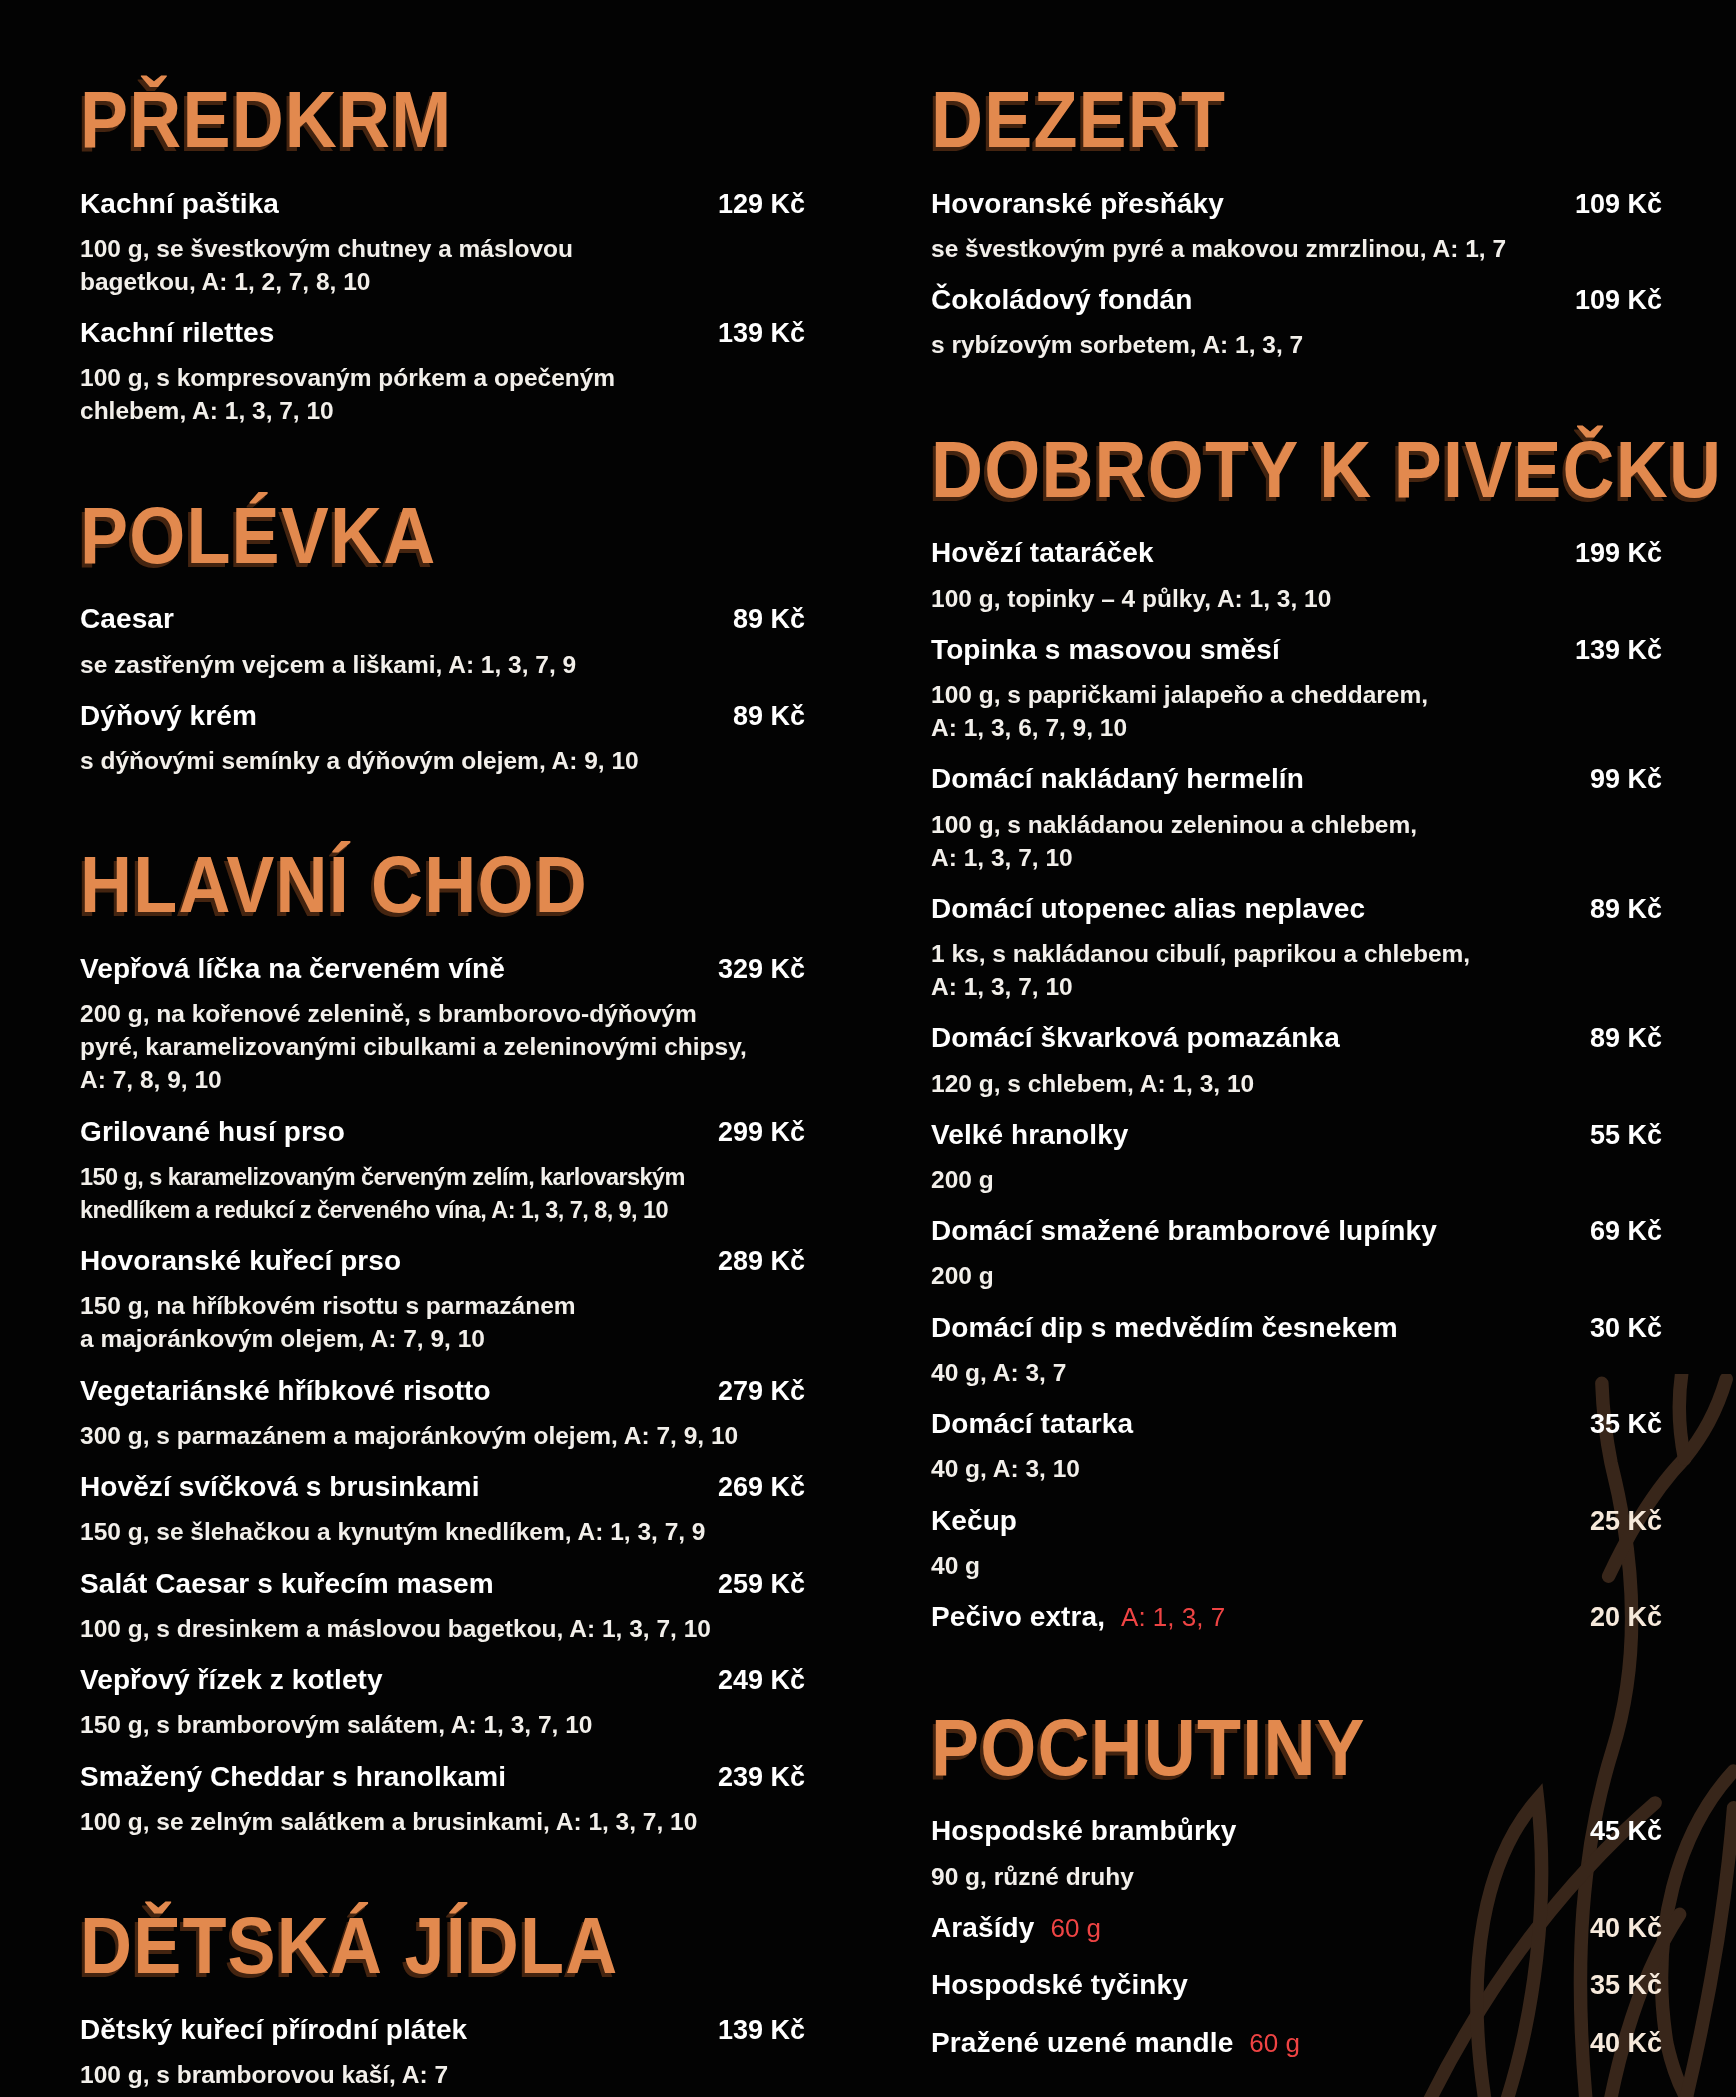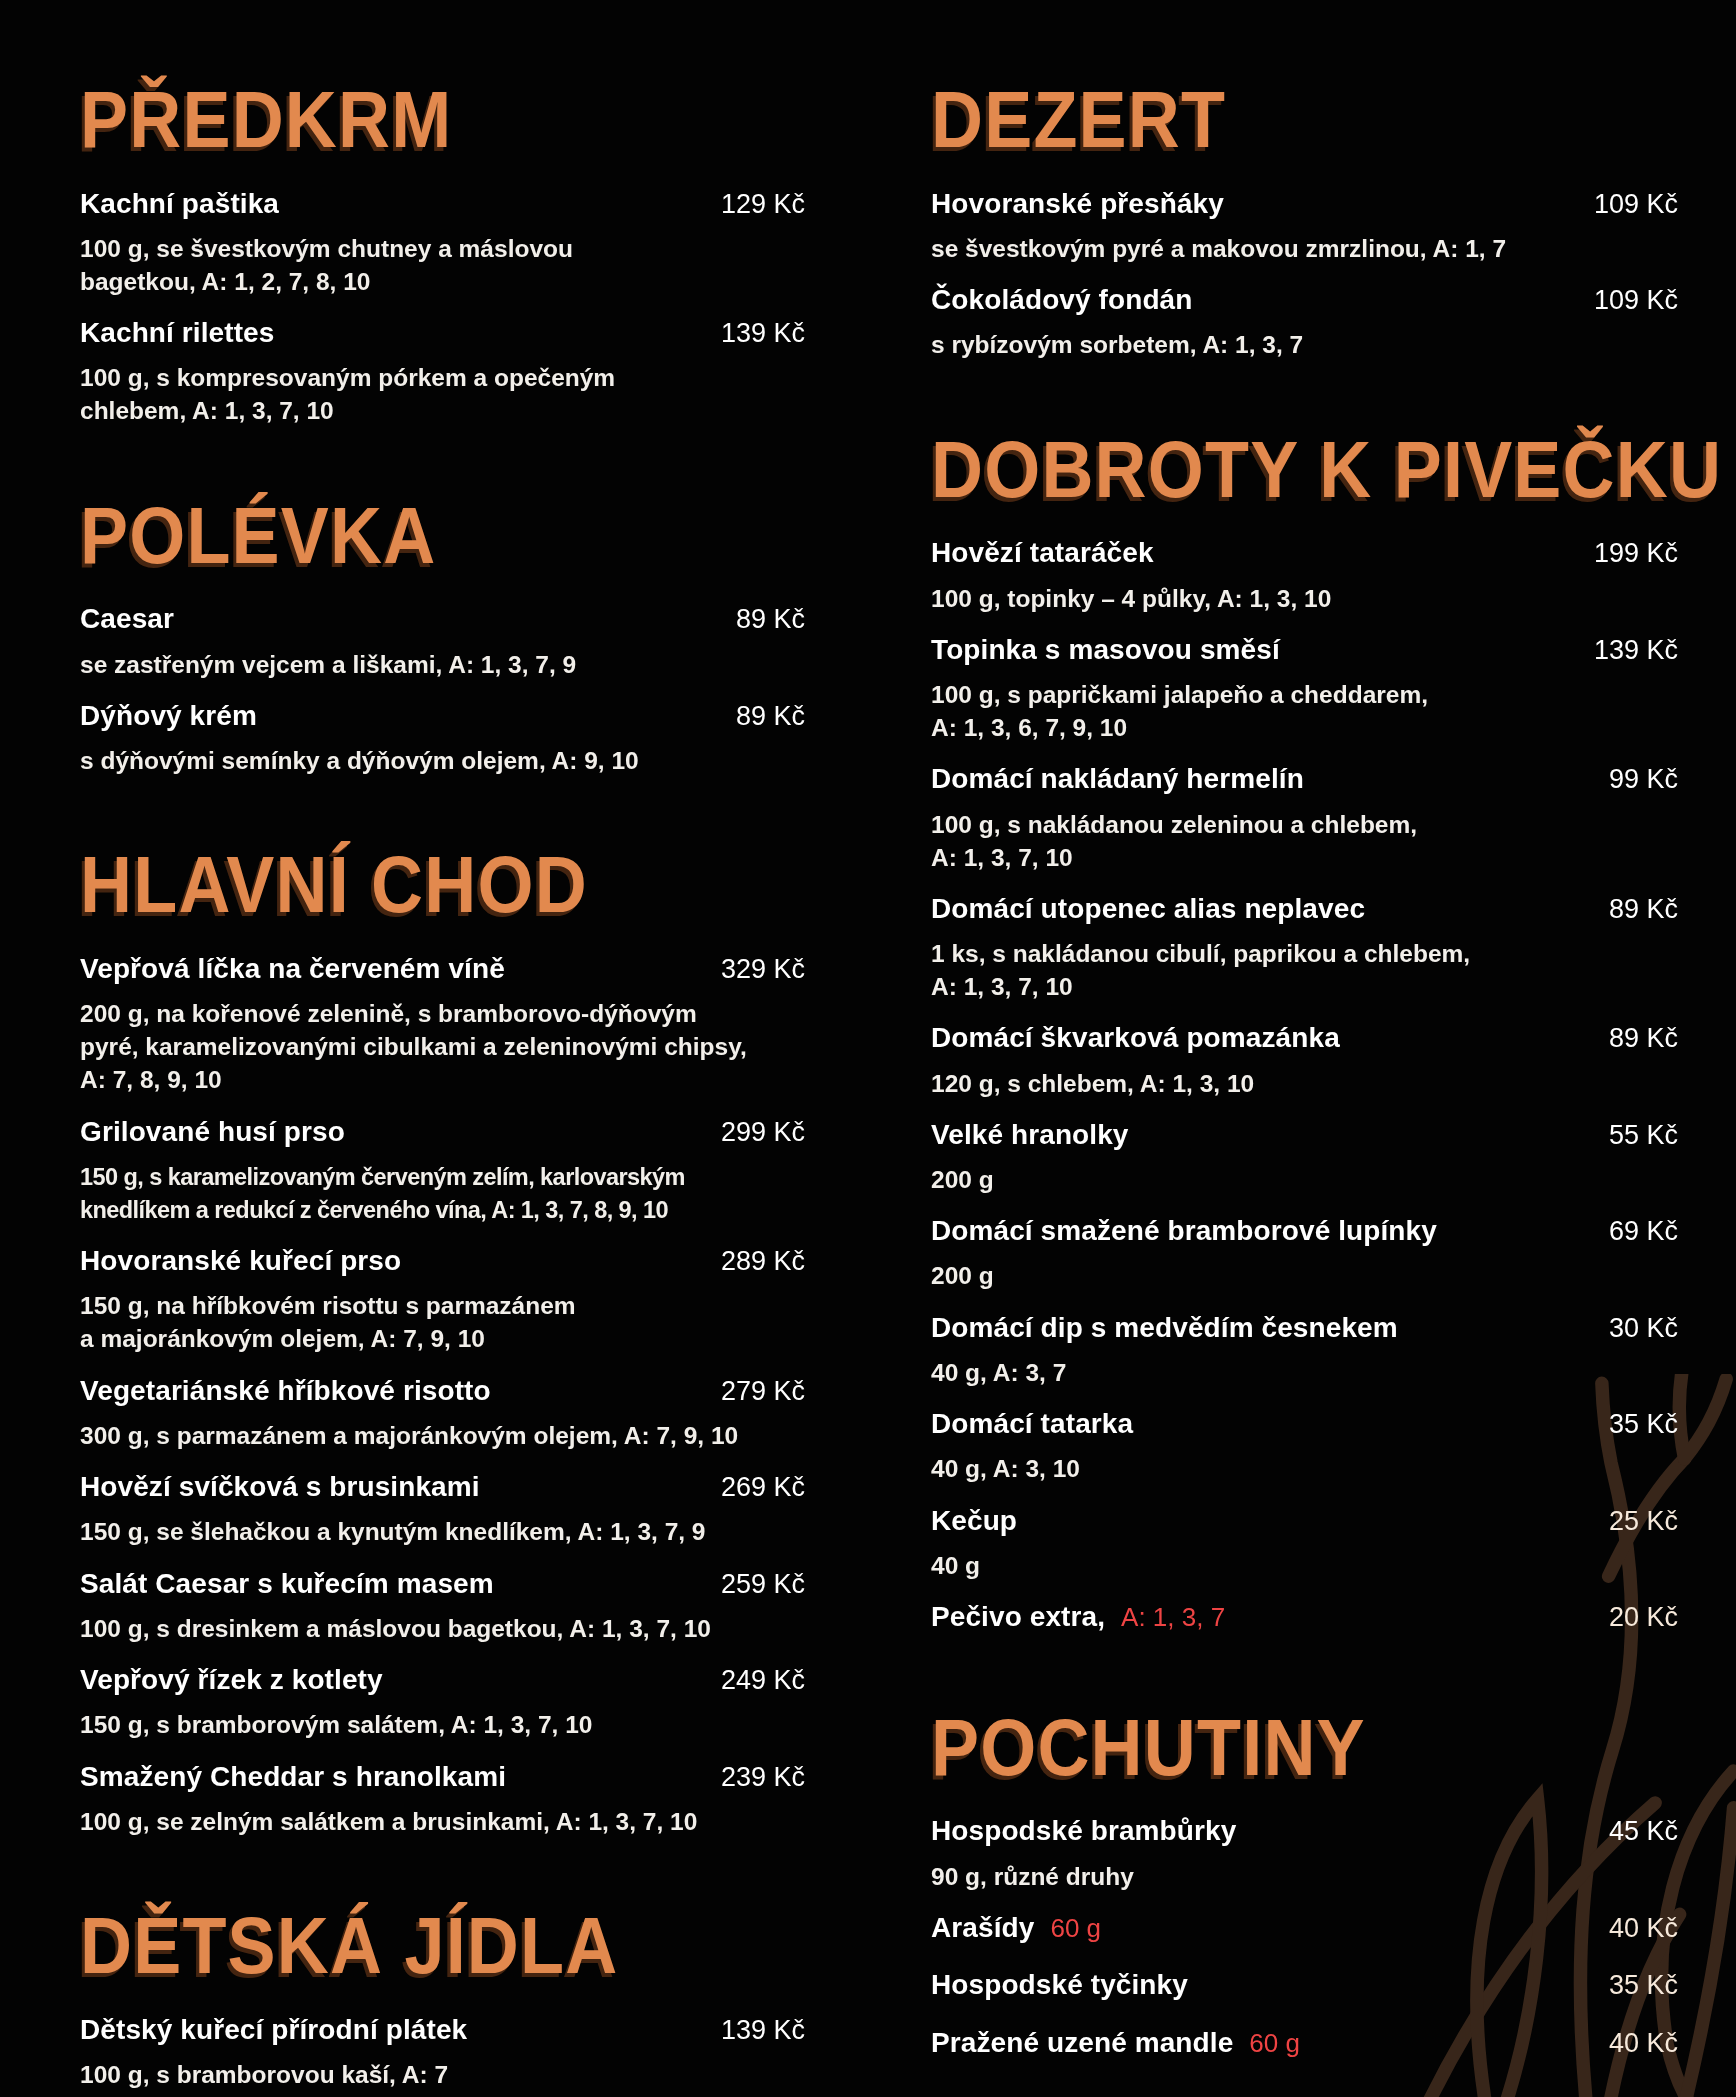--- a/index.html
+++ b/index.html
@@ -7,21 +7,21 @@
     width:1736px;height:2097px;
     background:var(--bg,#030303);
     font-family:"Liberation Sans", sans-serif;
     color:#fff;
     overflow:hidden;
     position:relative;
   }
   .page{
     position:absolute;inset:0;
     display:flex;
-    padding:78px 58px 0 80px;
+    padding:78px 74px 0 80px;
     box-sizing:border-box;
     gap:126px;
   }
   .col{display:flex;flex-direction:column;}
   .col-left{width:725px;flex:0 0 auto;}
   .col-right{flex:1 1 auto;min-width:0;}
   .section{display:block;}
   .section + .section{margin-top:48px;}
   .section-title{
     font-size:72px;
@@ -50,21 +50,21 @@
   }
   .item-suffix{
     font-size:26px;
     font-weight:400;
     color:#ef4444;
     margin-left:16px;
     white-space:nowrap;
   }
   .item-price{
     font-size:27px;
-    font-weight:400;
+    font-weight:700;
     text-align:right;
     flex:0 0 auto;
     margin-left:18.4px;
     white-space:nowrap;
   }
   .item-price.cream{color:var(--cream,#F6E9DB);}
   .item-desc{
     margin-top:6.1px;
     font-size:24.5px;
     font-weight:700;

